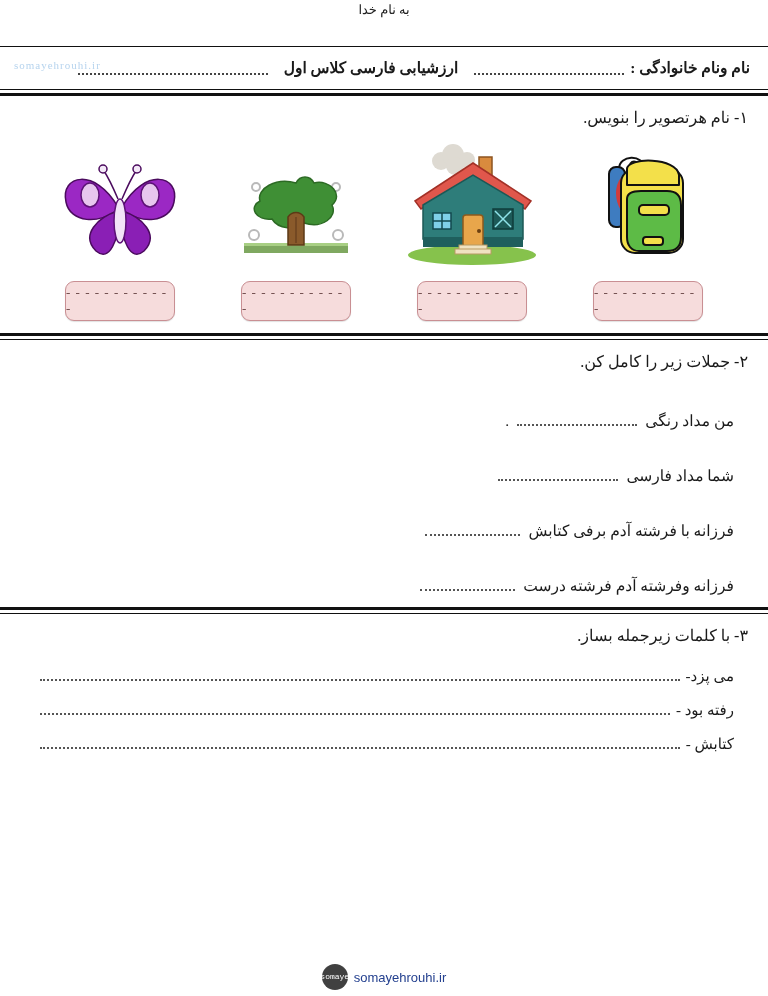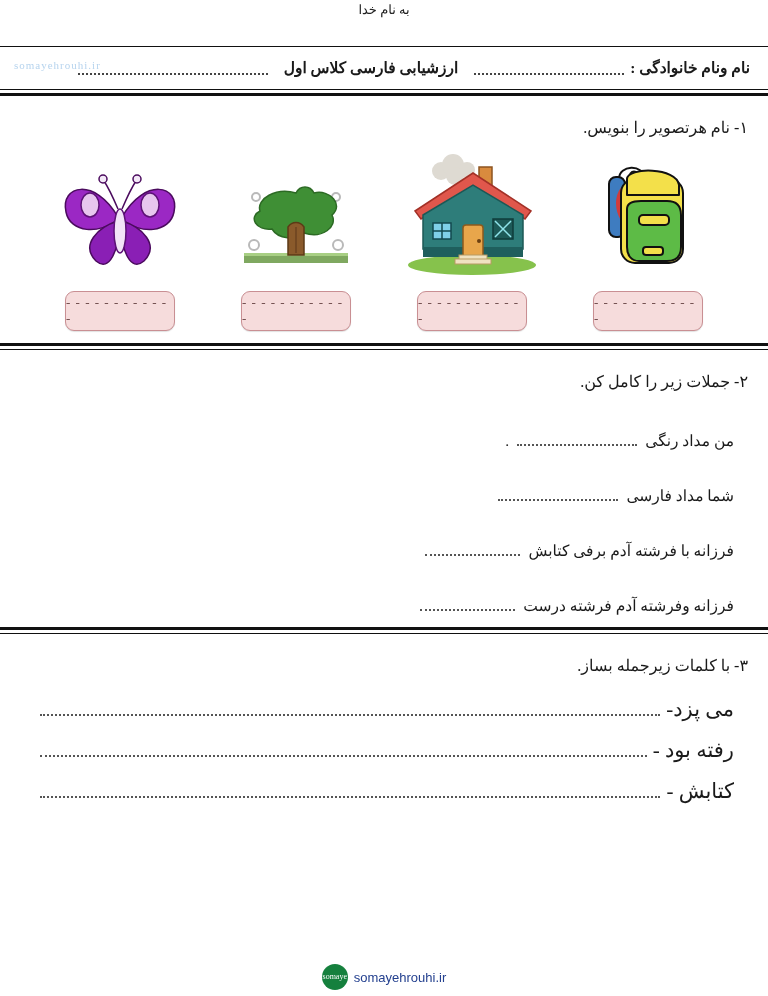--- a/index.html
+++ b/index.html
@@ -83,21 +83,21 @@
     color: #9ec5e8;
     opacity: .75;
     letter-spacing: 1px;
   }
 
   
   .qnum {
     direction: rtl;
     text-align: right;
     font-size: 16px;
-    padding: 22px 20px 6px 20px;
+    padding: 12px 20px 6px 20px;
   }
   .sec-pics {
     padding: 4px 0 12px 0;
   }
   .pics-row {
     display: flex;
     direction: ltr;
     justify-content: space-around;
     align-items: flex-end;
     padding: 0 34px;
@@ -151,21 +151,21 @@
   }
   .sent .dd.short { flex-basis: 95px; }
   .sent .tail { white-space: nowrap; }
 
   
   .line-item {
     direction: rtl;
     display: flex;
     align-items: baseline;
     padding: 16px 34px 0 34px;
-    font-size: 21px;
+    font-size: 15px;
     gap: 6px;
     text-align: right;
   }
   .line-item .word { white-space: nowrap; }
   .line-item .dotline {
     flex: 1 1 auto;
     border-bottom: 2px dotted #555;
     height: 12px;
     margin-left: 6px;
   }
@@ -181,27 +181,27 @@
     justify-content: center;
     gap: 6px;
     direction: ltr;
     font-size: 13px;
     color: #2e4a9b;
   }
   .wm-badge {
     width: 26px;
     height: 26px;
     border-radius: 50%;
-    background: #15803d;
+    background: #404040;
     color: #fff;
     font-size: 8px;
     display: flex;
     align-items: center;
     justify-content: center;
-    font-family: Liberation Serif, serif;
+    font-family: Liberation Mono, monospace;
     line-height: 1;
   }
   .wm-text {
     font-family: "Liberation Sans", sans-serif;
     color: #24408f;
   }
   .spacer-sm { height: 10px; }
 </style>
 </head>
 <body>

